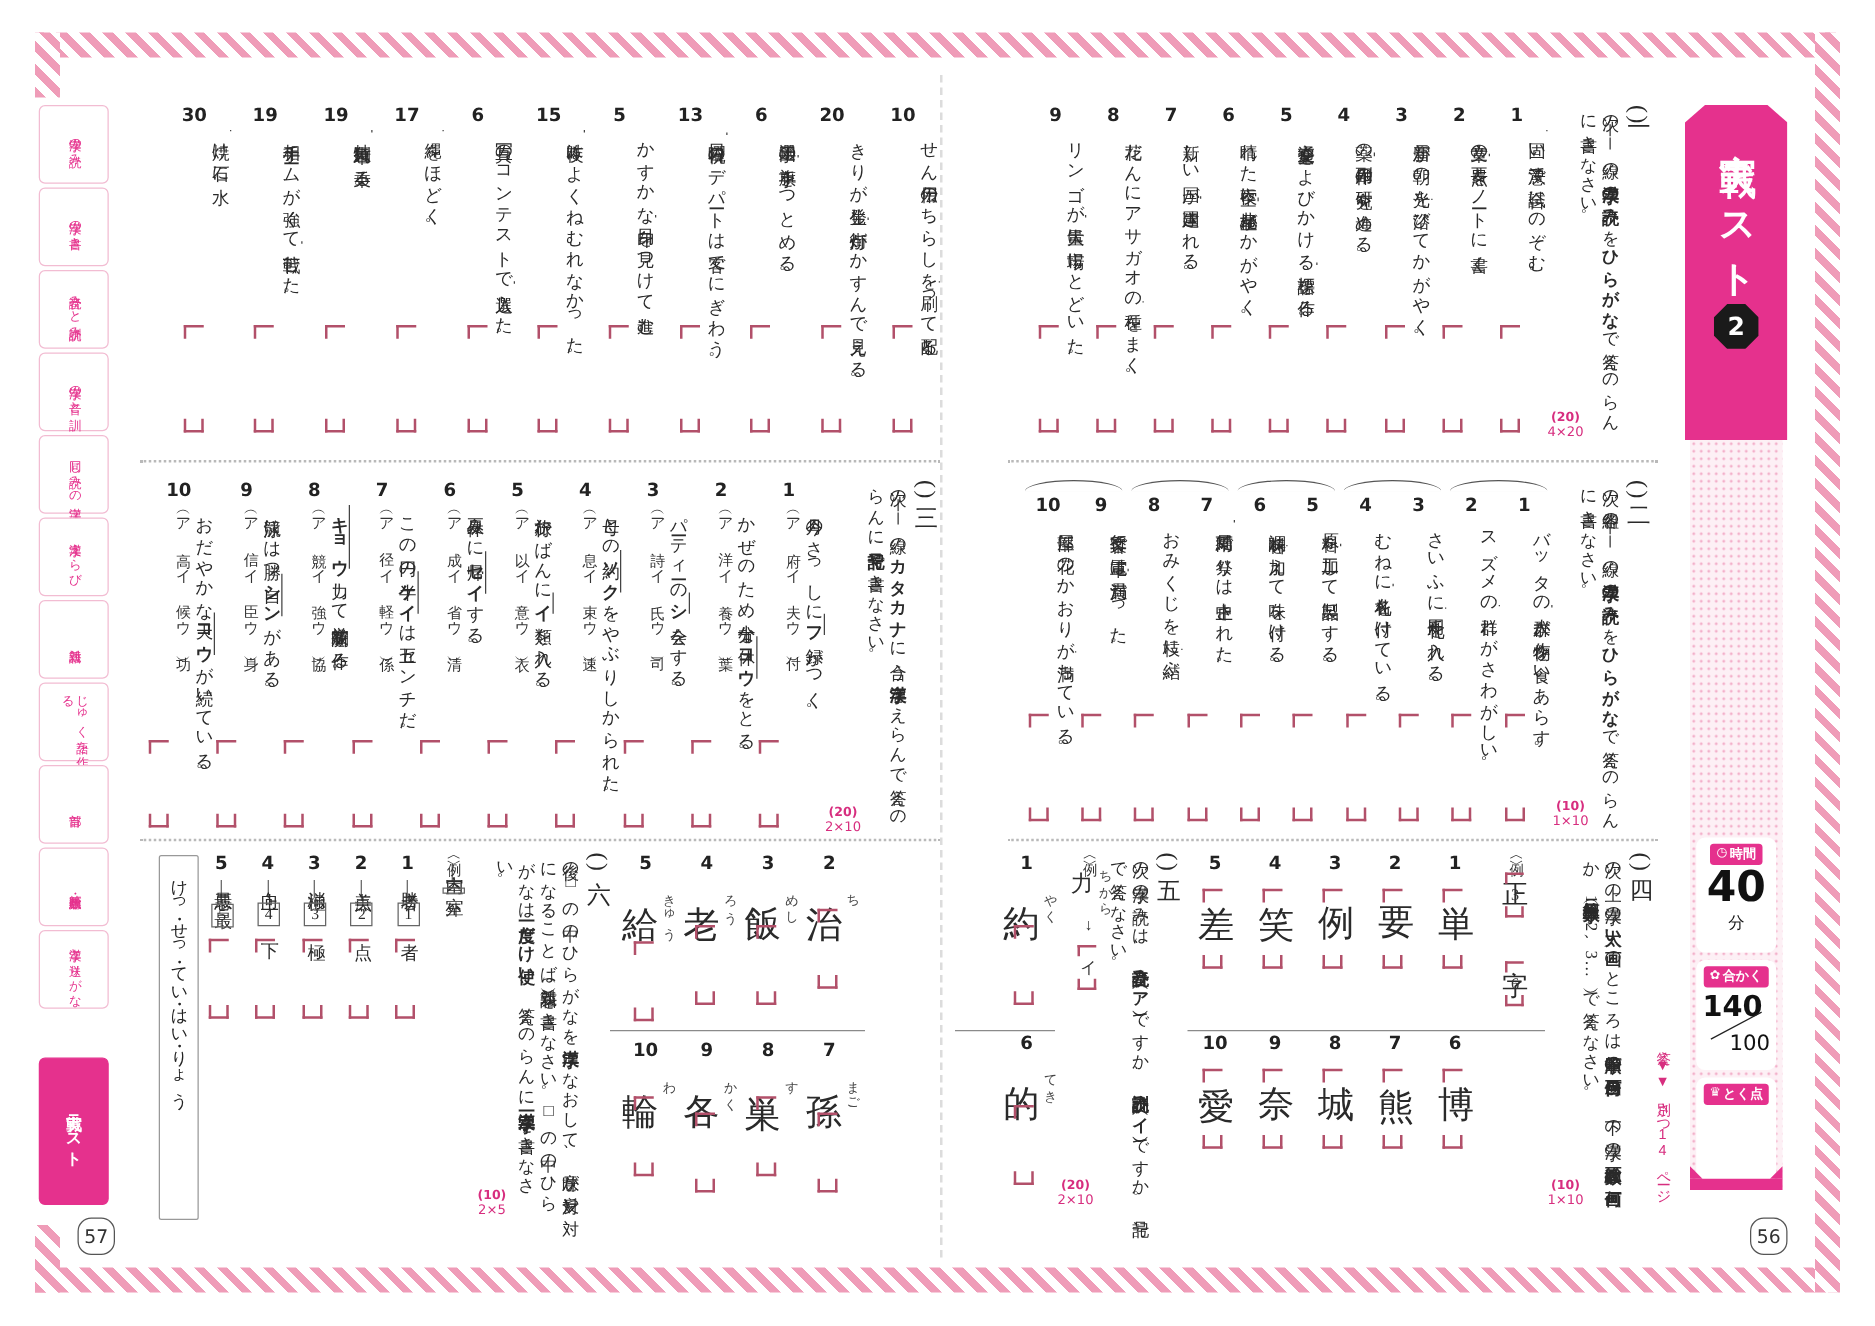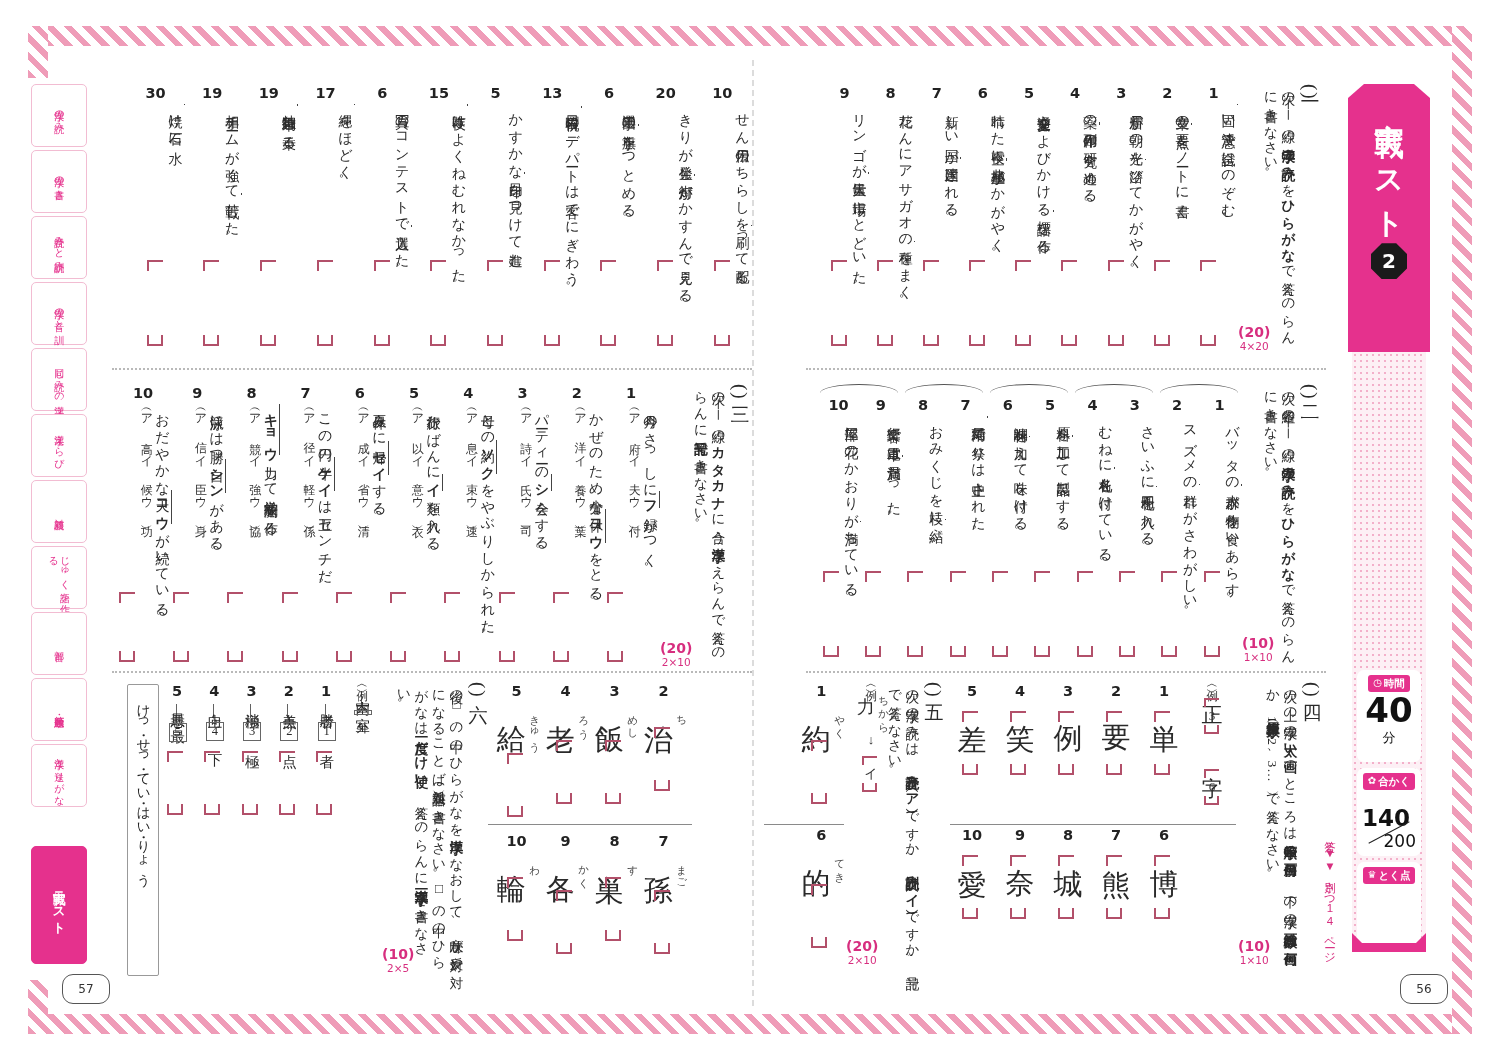--- a/index.html
+++ b/index.html
@@ -20,21 +20,21 @@
   .b{font-weight:700}
 
   
   .sec{position:absolute;display:flex;flex-direction:row-reverse}
   .sec-items{flex:1;display:flex;flex-direction:row-reverse;justify-content:space-between}
   .sec-head{position:relative;display:flex;flex-direction:row-reverse;flex:0 0 auto}
   .sec-title{font-size:19px;line-height:1;margin-left:4px;padding-top:2px}
   .instr{font-size:13.5px;line-height:1.3;height:100%}
   .score{position:absolute;left:2px;bottom:2px;color:#d72e7f;text-align:center;
     font-family:"DejaVu Sans","Liberation Sans",sans-serif}
-  .score .pts{display:block;font-size:14px;font-weight:700}
+  .score .pts{display:block;font-size:10px;font-weight:700}
   .score .rate{display:block;font-size:10.5px}
 
   .col{display:flex;flex-direction:column;align-items:center;flex:0 0 auto}
   .num{font-family:"DejaVu Sans","Liberation Sans",sans-serif;font-size:14.5px;font-weight:600;
     height:22px;line-height:22px;color:#222}
   .body{flex:1;display:flex;flex-direction:row;justify-content:flex-end;width:100%}
   .sent{font-size:14px;line-height:1.16}
   .tg{border-right:1.5px solid #444;padding-right:1px}
   .opts{font-size:12px;line-height:1.15;color:#333;margin-right:1px}
 
@@ -106,41 +106,41 @@
   .infobox{position:absolute;left:5px;width:64px;background:#fff;border-radius:7px;
     display:flex;flex-direction:column;align-items:center;padding:5px 2px}
   .pill{background:#e5318d;color:#fff;border-radius:3px;font-size:10.5px;font-weight:700;
     font-family:"Liberation Sans","DejaVu Sans",sans-serif;padding:2px 5px;display:flex;
     align-items:center;gap:2px;line-height:1.2;white-space:nowrap}
   .pill .ic{font-size:10px;line-height:1}
   #time-box{top:318px;height:92px}
   #time-box .tv{font-size:34px;font-weight:700;font-family:"DejaVu Sans",sans-serif;line-height:1.1;color:#111}
   #time-box .tu{font-size:13px;color:#111}
   #pass-box{top:416px;height:88px}
-  .frac{position:relative;width:54px;height:52px;margin-top:15px;font-family:"DejaVu Sans",sans-serif;color:#111}
+  .frac{position:relative;width:54px;height:52px;margin-top:3px;font-family:"DejaVu Sans",sans-serif;color:#111}
   .frac .fv{position:absolute;left:0;top:0;font-size:23px;font-weight:600}
   .frac .ft{position:absolute;right:0;bottom:0;font-size:17px}
   .frac .sl{position:absolute;left:4px;top:27px;width:46px;border-top:1.4px solid #222;transform:rotate(-28deg)}
   #score-box{top:510px;height:82px}
   #score-box .empty{flex:1;width:54px}
 
   #answer-note{position:absolute;left:1322px;top:832px;height:140px;color:#d72e7f;font-size:11.5px;
     font-family:"Liberation Sans","DejaVu Sans",sans-serif}
 
   
   #tabs{position:absolute;left:31px;top:84px;width:58px;display:flex;flex-direction:column;gap:3px}
   .tab{width:56px;height:63px;background:#fff;border:1px solid #f2bcd2;border-radius:5px;
     display:flex;align-items:center;justify-content:center;flex:0 0 auto}
   .tab .v{font-size:10px;line-height:1.15;color:#e5318d;max-height:58px;
     font-family:"Liberation Sans","DejaVu Sans",sans-serif;letter-spacing:0.5px}
   .tab.active{background:#e5318d;border-color:#e5318d;height:118px;margin-top:36px}
   .tab.active .v{color:#fff;font-size:12.5px;font-weight:700;max-height:112px}
 
-  .pagebadge{position:absolute;width:48px;height:30px;border:1.6px solid #555;border-radius:11px;
-    display:flex;align-items:center;justify-content:center;font-size:12px;color:#333;
+  .pagebadge{position:absolute;width:30px;height:30px;border:1.6px solid #555;border-radius:11px;
+    display:flex;align-items:center;justify-content:center;font-size:15px;color:#333;
     font-family:"DejaVu Sans",sans-serif;background:#fff}
 
   .bank{width:32px;border:1px solid #999;border-radius:2px;margin-top:4px;
     display:flex;justify-content:center;padding:10px 2px;flex:0 0 auto}
   .bank .v{font-size:13.5px;line-height:1.2;color:#222}
 </style>
 </head>
 <body>
 
 <div id="page">
@@ -168,21 +168,21 @@
       <div class="tu">分</div>
     </div>
     <div class="infobox" id="pass-box">
       <div class="pill">
           <span class="ic">✿</span>
           <span>合かく</span>
         </div>
       <div class="frac">
         <span class="fv">140</span>
         <span class="sl"></span>
-        <span class="ft">200</span>
+        <span class="ft">100</span>
       </div>
     </div>
     <div class="infobox" id="score-box">
       <div class="pill">
           <span class="ic">♛</span>
           <span>とく点</span>
         </div>
       <div class="empty"></div>
     </div>
     <div class="dc-tri l"></div>

